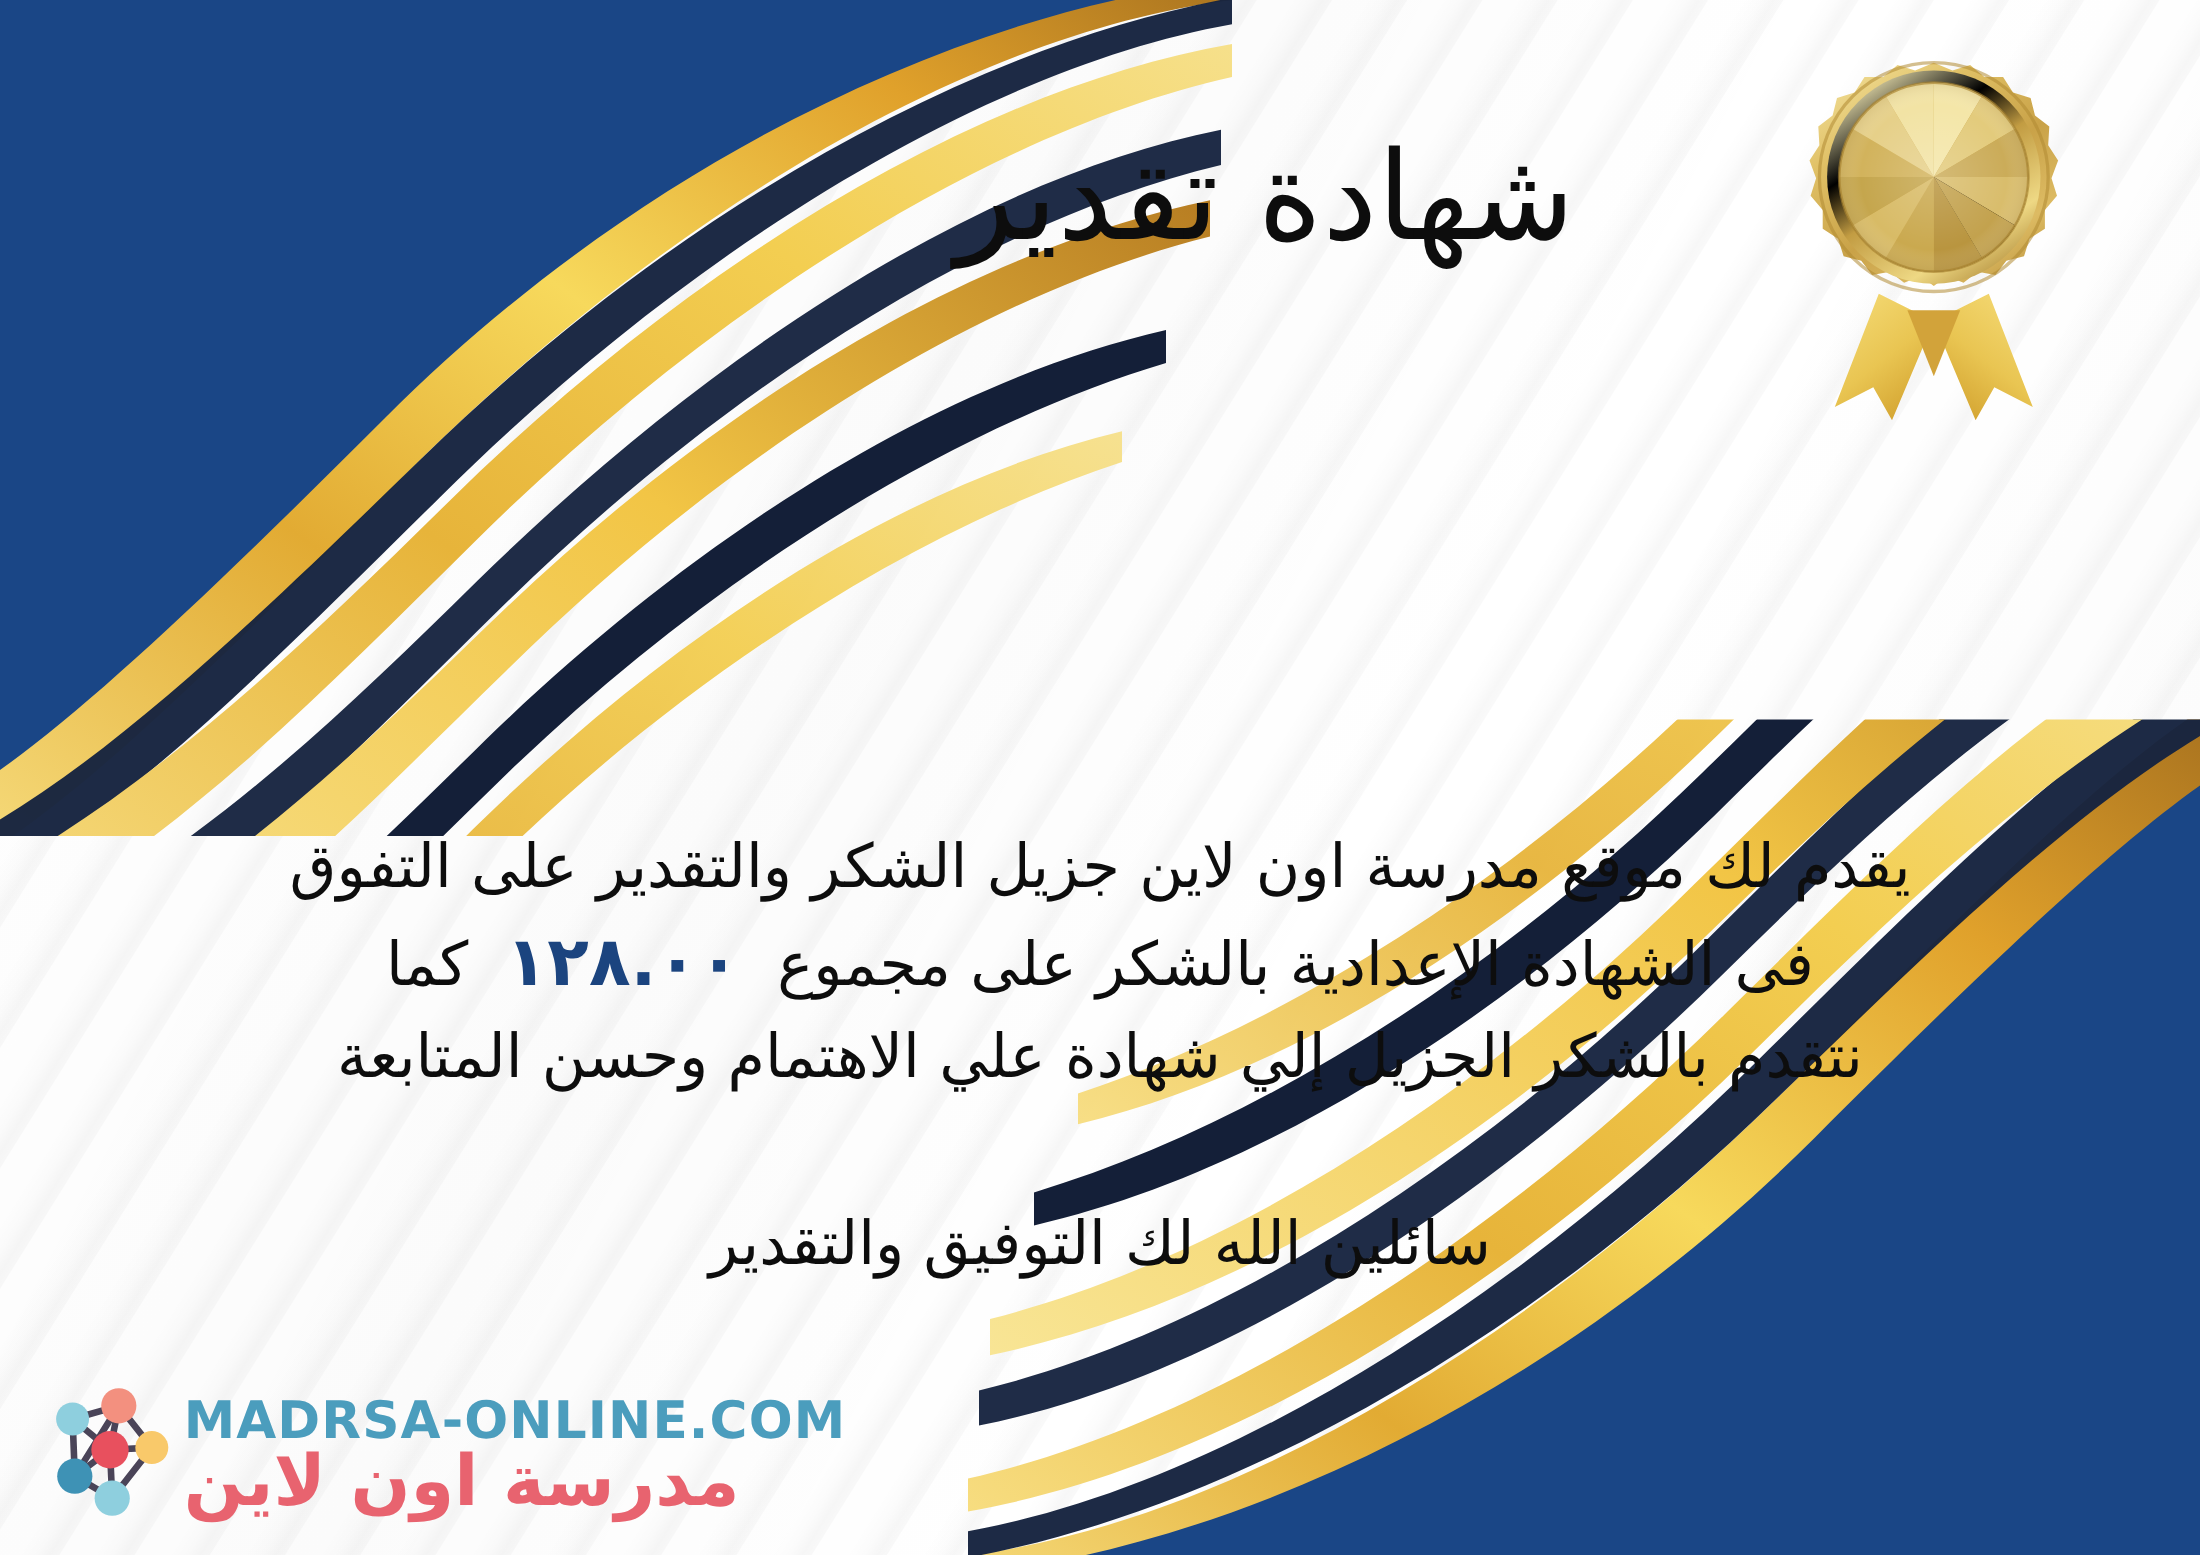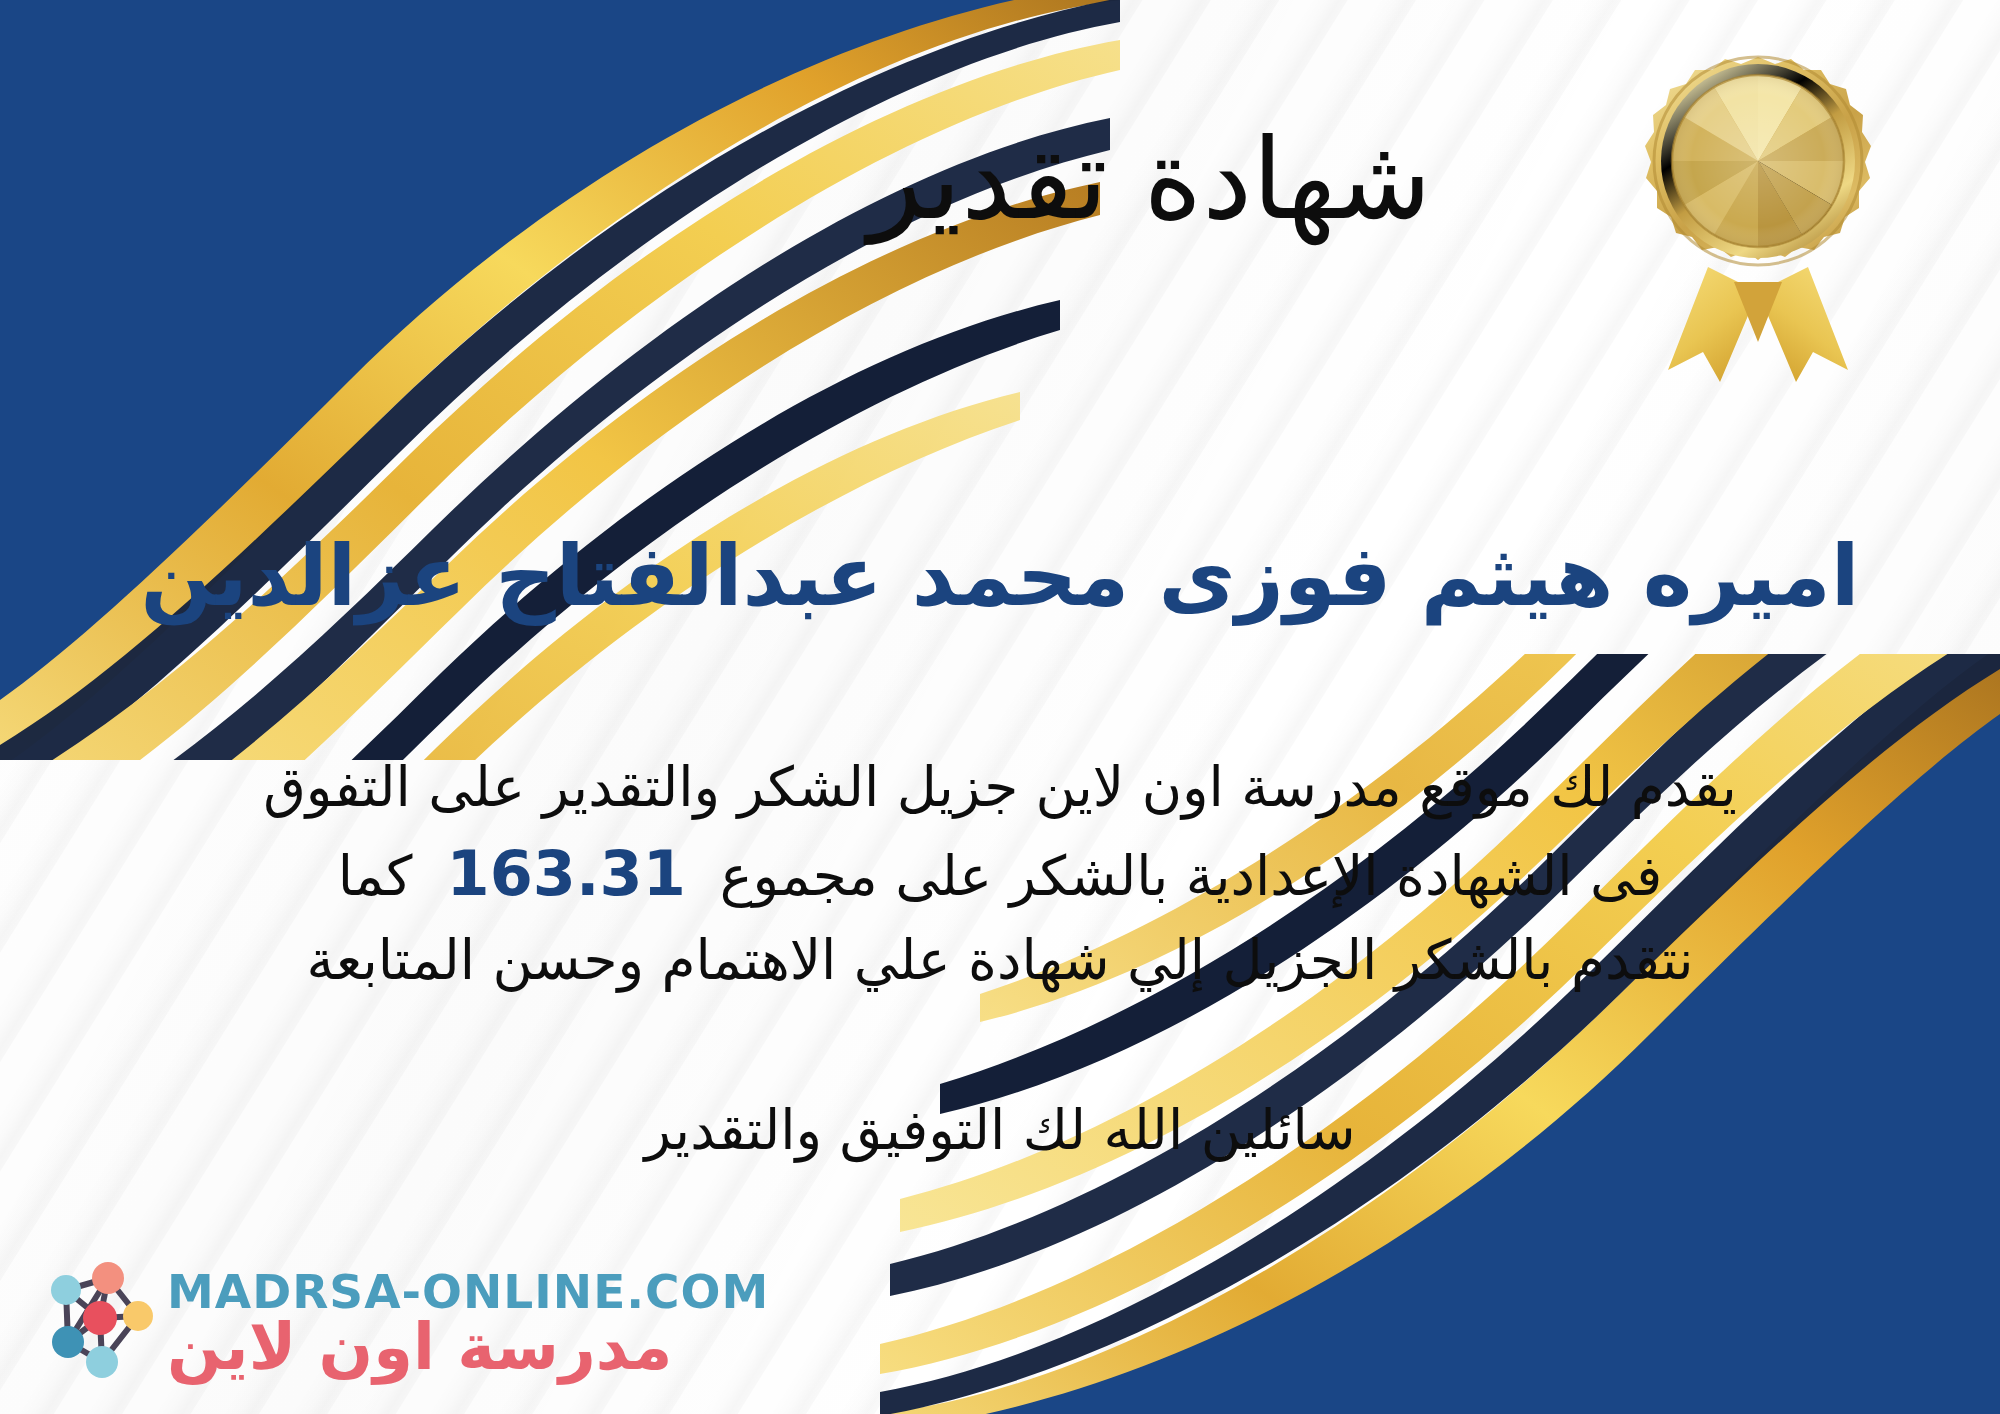--- a/index.html
+++ b/index.html
@@ -327,25 +327,24 @@
         <circle cx="0" cy="0" r="86" fill="url(#faceShade)"></circle>
         <circle cx="0" cy="0" r="86" fill="none" stroke="#a8832f" stroke-width="2.5" opacity="0.65"></circle>
       </g>
     </g>
   </svg>
 
   <div id="content">
 
     <div class="txt" id="certificate-title">شهادة تقدير</div>
 
-    <div class="txt" id="recipient-name">اميره هيثم فوزى محمد  عبدالفتاح عزالدين</div>
 
     <div class="txt" id="body-paragraph">
       <span class="line">يقدم لك موقع مدرسة اون لاين جزيل الشكر  والتقدير على التفوق</span>
-      <span class="line"><span>فى الشهادة الإعدادية بالشكر على مجموع</span><span class="grade-value">163.31</span><span>كما</span></span>
+      <span class="line"><span>فى الشهادة الإعدادية بالشكر على مجموع</span><span class="grade-value">١٢٨.٠٠</span><span>كما</span></span>
       <span class="line">نتقدم  بالشكر الجزيل إلي شهادة علي الاهتمام وحسن المتابعة</span>
     </div>
 
     <div class="txt" id="closing-line">سائلين الله لك التوفيق  والتقدير</div>
   </div>
 
   <div id="brand-logo">
     <svg id="brand-network-icon" viewBox="0 0 135 130">
       <g stroke="#4a4458" stroke-width="6" stroke-linecap="round" fill="none">
         <line x1="44" y1="34" x2="86" y2="22"></line>

